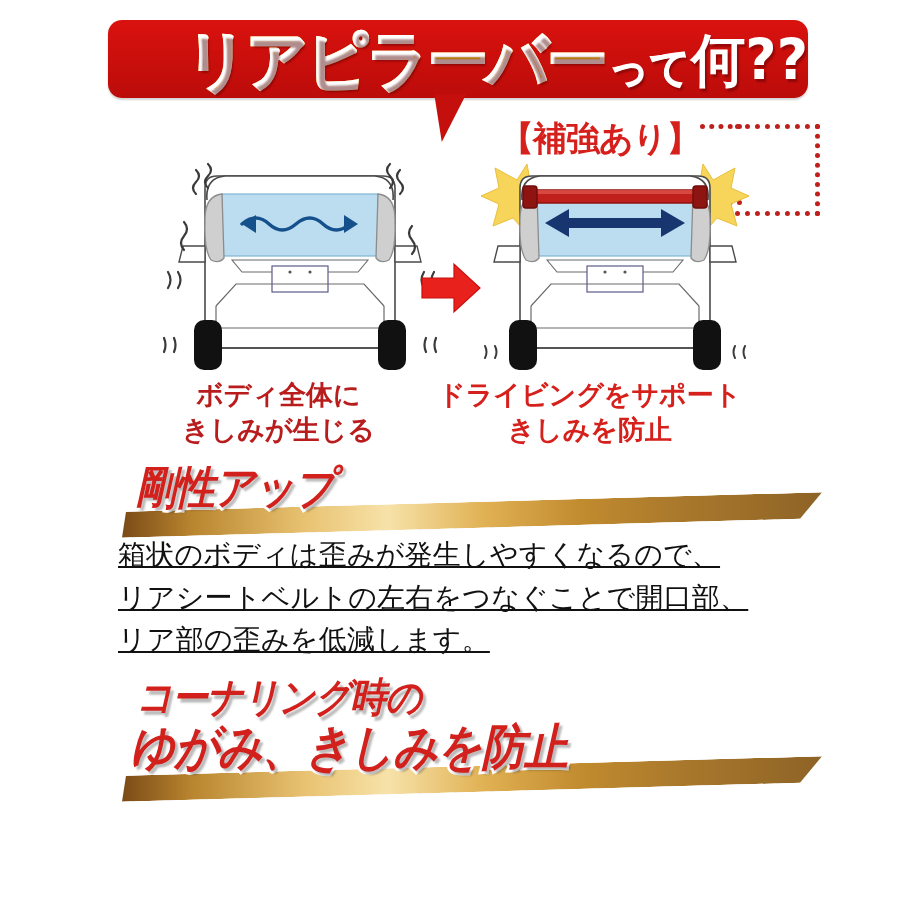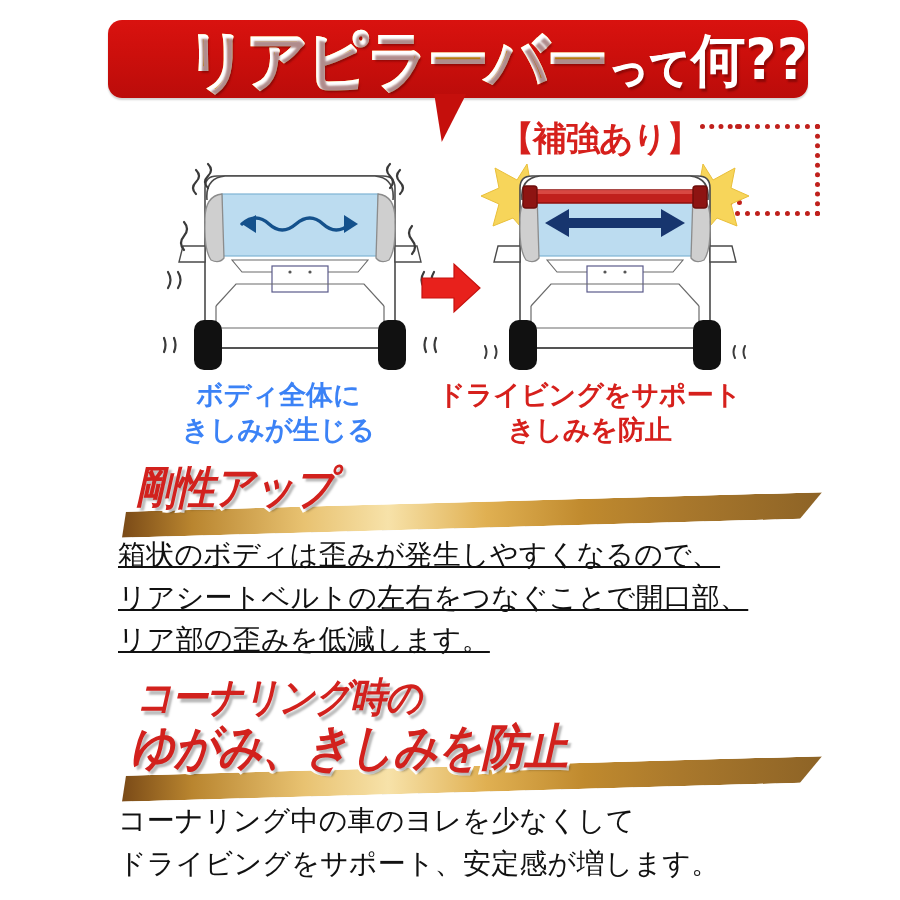--- a/index.html
+++ b/index.html
@@ -74,21 +74,21 @@
   .car{position:absolute;top:160px;width:300px;height:215px;}
   .car-left{left:150px;}
   .car-right{left:465px;}
   .car svg{width:100%;height:100%;display:block;}
 
   
   .mid-arrow{position:absolute;left:420px;top:262px;width:62px;height:52px;}
 
   
   .cap{position:absolute;font-size:27px;font-weight:bold;line-height:1.28;text-align:center;white-space:nowrap;}
-  .cap-left{left:182px;top:378px;color:#3b82f6;}
+  .cap-left{left:182px;top:378px;color:#b91c1c;}
   .cap-right{left:438px;top:378px;color:#d6201c;}
 
   
   .sec{position:absolute;left:100px;width:700px;margin-left:22px;}
   .sec-1{top:462px;height:70px;}
   .sec-2{top:678px;height:118px;}
   .gold{
     position:absolute;left:0;width:700px;height:26px;
     background:linear-gradient(90deg,#7a4a17 0%,#b9852f 10%,#e8c271 26%,#f7e2a9 38%,#e0b052 52%,#c08a2e 66%,#a9782c 80%,#8d6326 100%);
     clip-path:polygon(0 100%,4px 0,100% 0,calc(100% - 22px) 100%);
@@ -253,16 +253,14 @@
   </div>
   <div class="body-txt body-1">箱状のボディは歪みが発生しやすくなるので、
 リアシートベルトの左右をつなぐことで開口部、
 リア部の歪みを低減します。</div>
 
   <div class="sec sec-2">
     <div class="gold gold-2"></div>
     <div class="sec-title sec2-l1">コーナリング時の</div>
     <div class="sec-title sec2-l2">ゆがみ、きしみを防止</div>
   </div>
-  <div class="body-txt body-2">コーナリング中の車のヨレを少なくして
-ドライビングをサポート、安定感が増します。</div>
 
 </div>
 
 </body></html>

